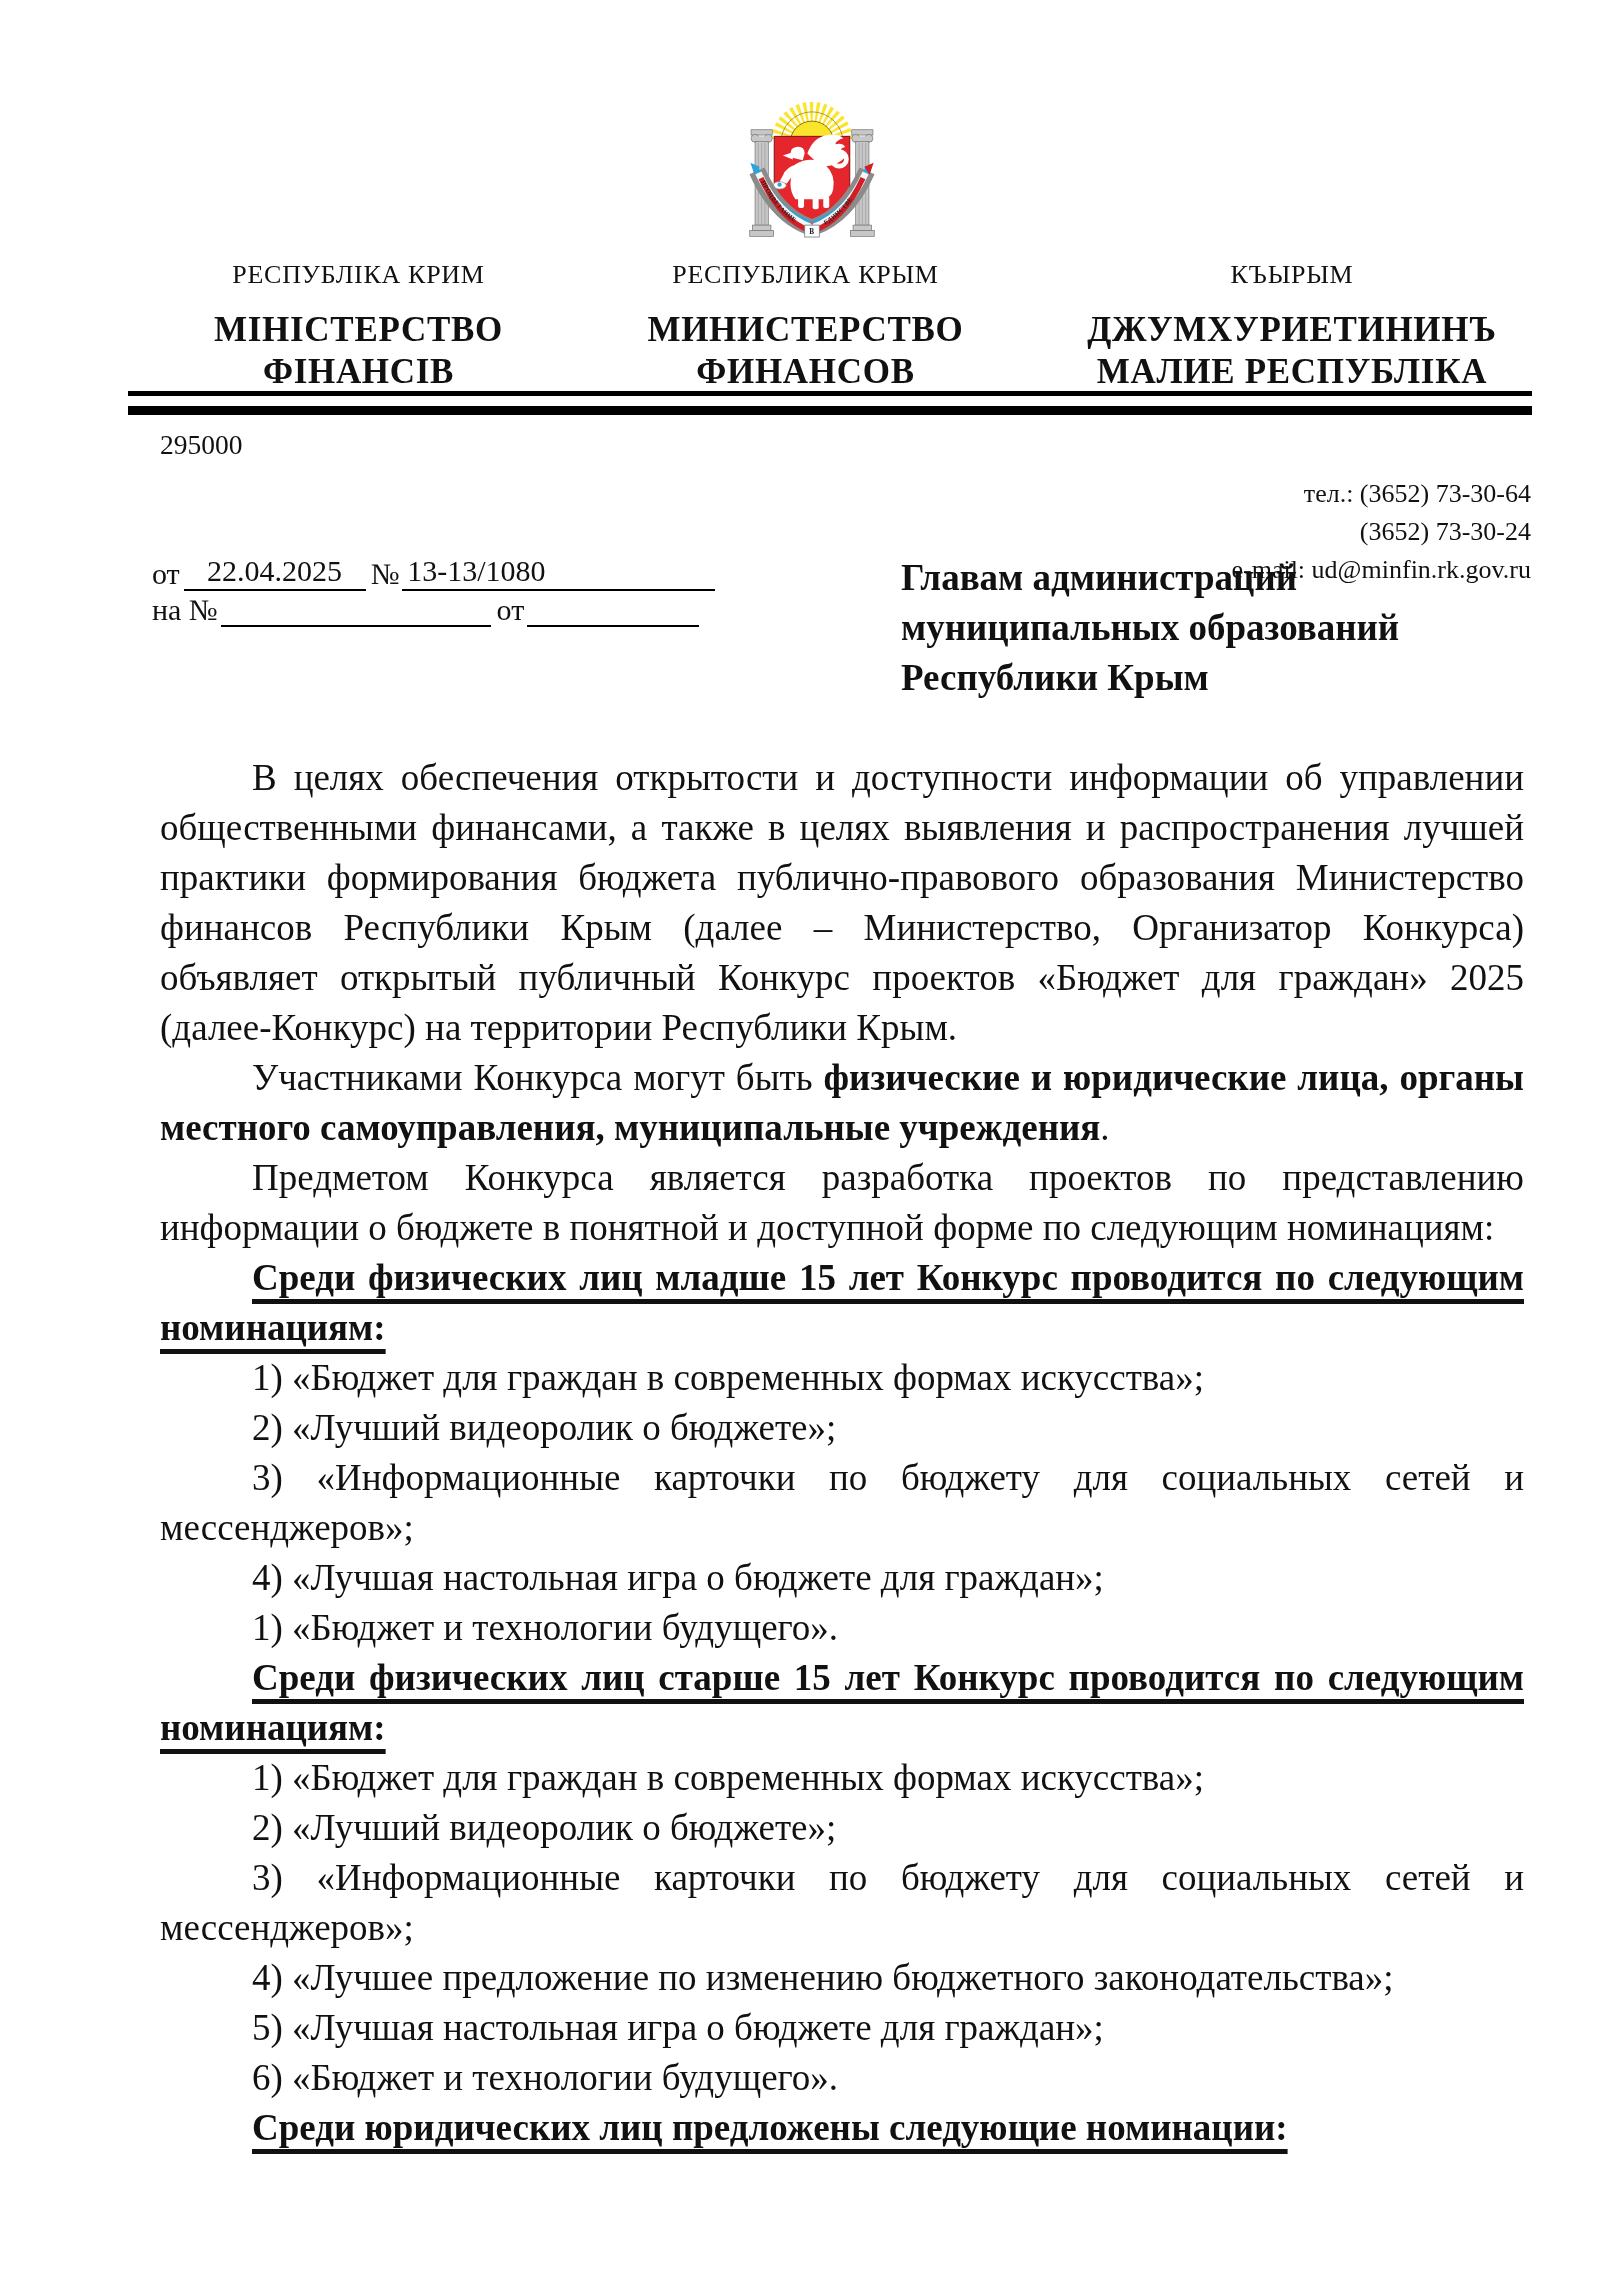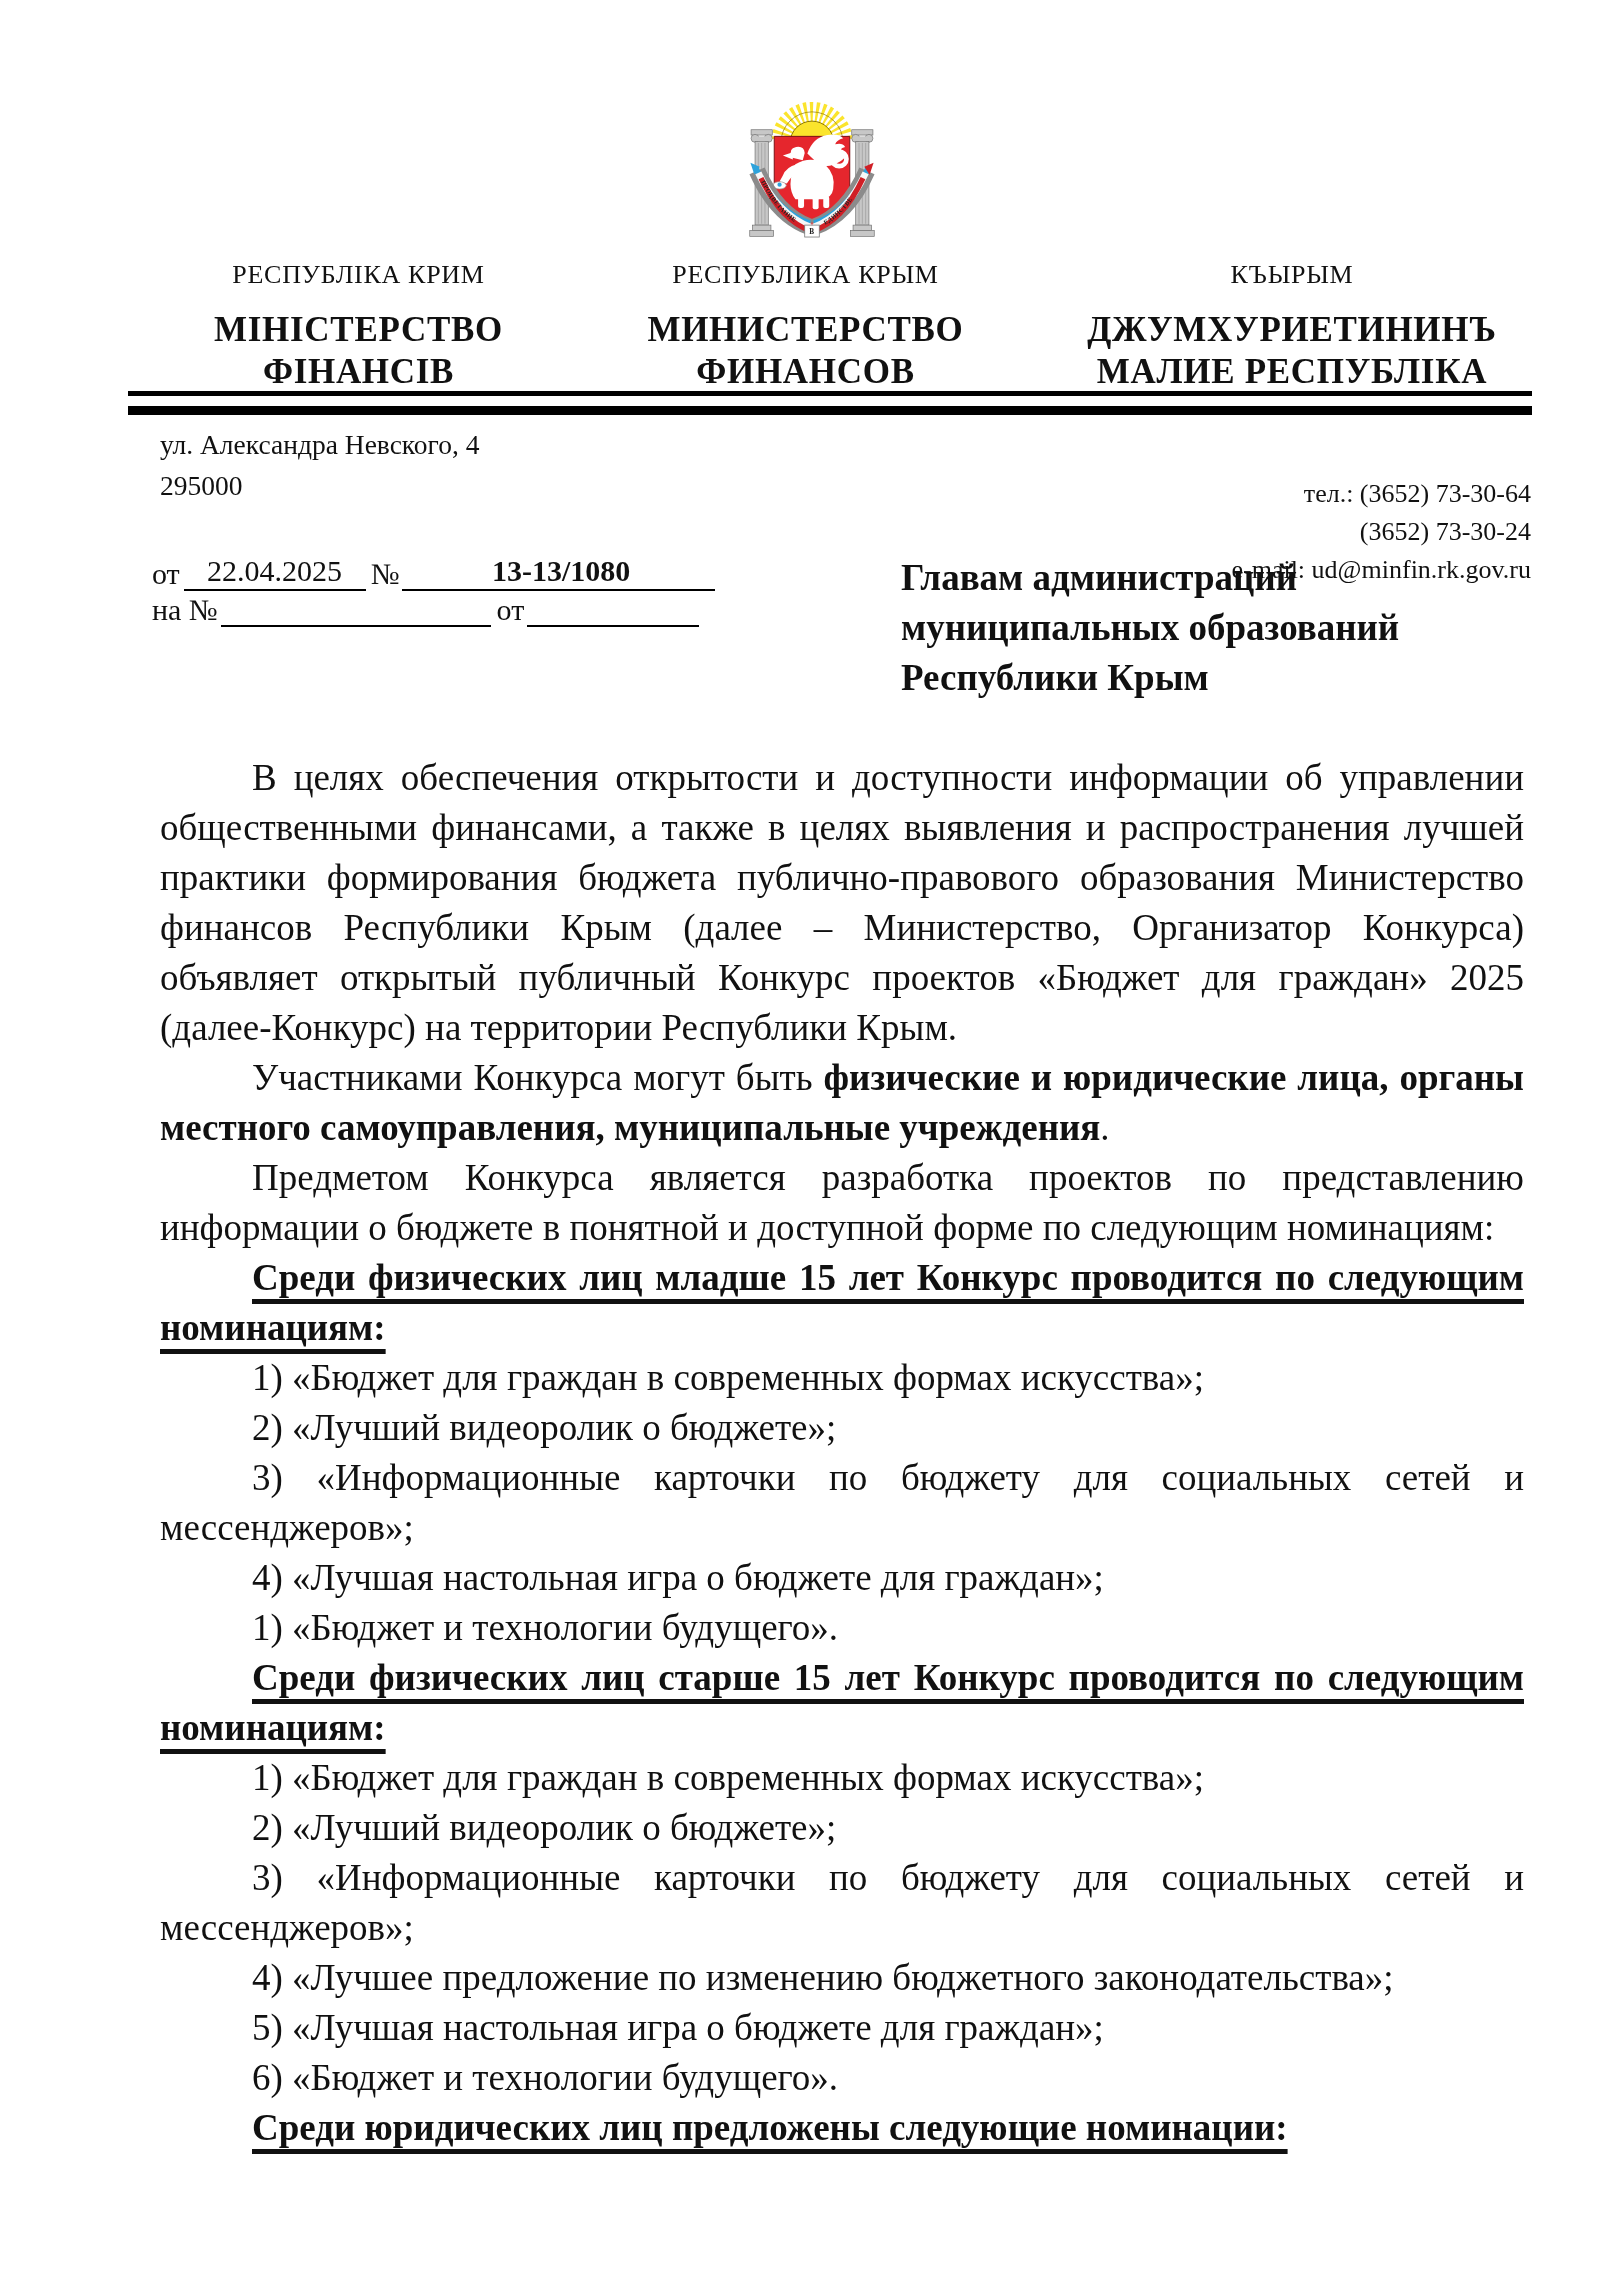--- a/index.html
+++ b/index.html
@@ -25,21 +25,21 @@
   .rule-thick{position:absolute;left:128px;top:406px;width:1404px;height:8.5px;background:#000;}
   
   .address{position:absolute;left:160px;top:424px;font-size:27.5px;line-height:41px;}
   .contacts{position:absolute;right:92px;top:445px;font-size:26px;line-height:38px;text-align:right;margin-top:30px;}
   
   .ref{position:absolute;left:152px;font-size:30px;white-space:nowrap;}
   .ref-1{top:554px;}
   .ref-2{top:590px;}
   .uf{display:inline-block;border-bottom:2.6px solid #000;height:35px;vertical-align:bottom;text-align:center;}
   .uf-date{width:182px;}
-  .uf-num{width:308px;text-align:center;padding-left:5.2px;font-weight:bold;}
+  .uf-num{width:308px;text-align:left;padding-left:5.2px;}
   .uf-reply{width:270px;}
   .uf-replydate{width:172px;}
   .ref .lbl{margin-right:3.9px;}
   .ref .lbl2{margin-left:5.2px;margin-right:2.6px;}
   
   .addressee{position:absolute;left:901px;top:553px;font-size:37px;line-height:50px;font-weight:bold;}
   
   .body{
     position:absolute;left:160px;top:741px;width:1364px;
     font-size:37px;line-height:50px;text-align:justify;margin-top:12px;
@@ -149,21 +149,20 @@
   <div class="hdr-col c3">
     <div class="l1">КЪЫРЫМ</div>
     <div class="l2">ДЖУМХУРИЕТИНИНЪ</div>
     <div class="l3">МАЛИЕ РЕСПУБЛІКА</div>
   </div>
 
   <div class="rule-thin"></div>
   <div class="rule-thick"></div>
 
   <div class="address">
-    <div>ул. Александра Невского, 4</div>
     <div>295000</div>
   </div>
 
   <div class="contacts">
     <div>тел.: (3652) 73-30-64</div>
     <div>(3652) 73-30-24</div>
     <div>e-mail: ud@minfin.rk.gov.ru</div>
   </div>
 
   <div class="ref ref-1">

